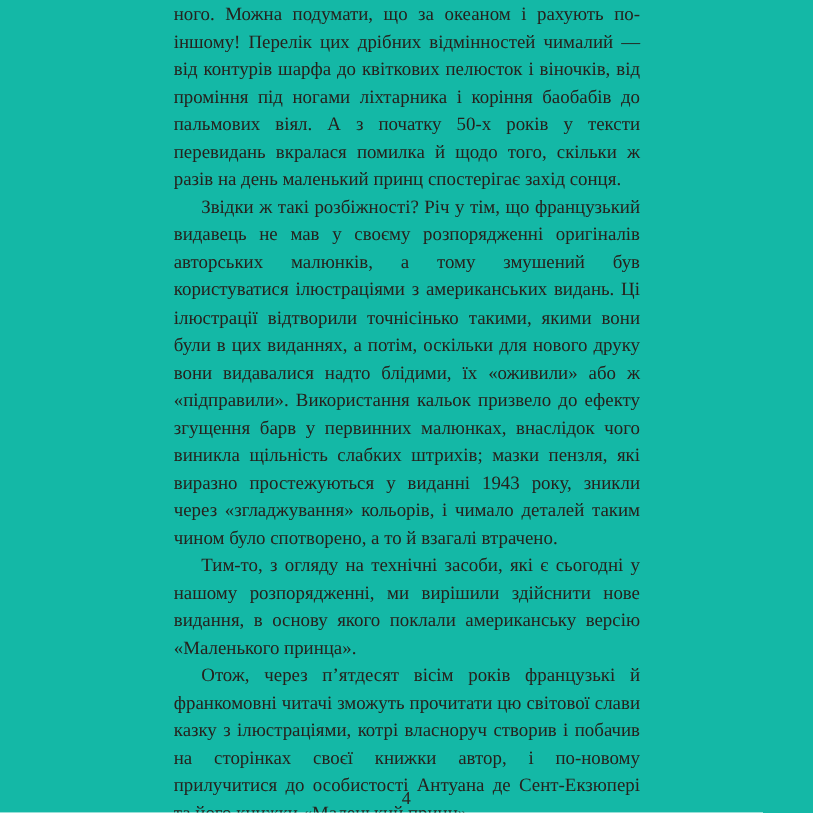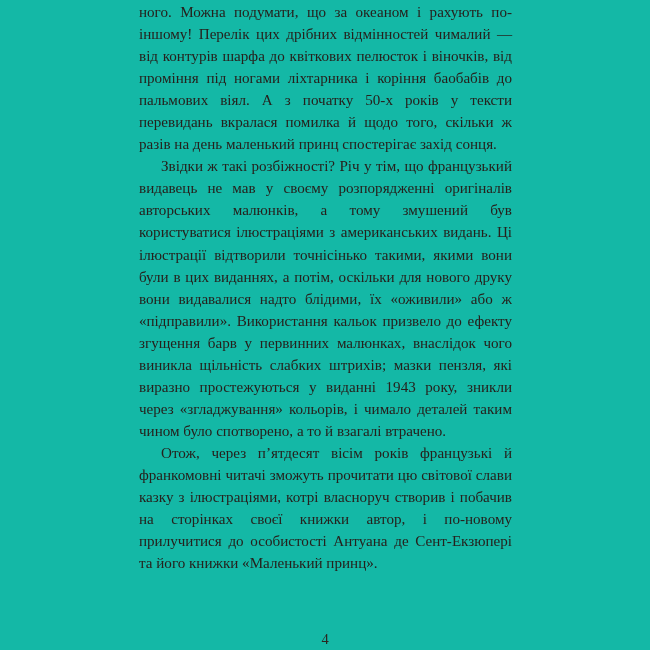--- a/index.html
+++ b/index.html
@@ -68,20 +68,21 @@
 <body>
 
 <div class="page">
 
   <div class="text-column">
 
     <p class="para cont">ного. Можна подумати, що за океаном і рахують по-іншому! Перелік цих дрібних відмінностей чималий — від контурів шарфа до квіткових пелюсток і віночків, від проміння під ногами ліхтарника і коріння баобабів до пальмових віял. А з початку 50-х років у тексти перевидань вкралася помилка й щодо того, скільки ж разів на день маленький принц спостерігає захід сонця.</p>
 
     <p class="para">Звідки ж такі розбіжності? Річ у тім, що французький видавець не мав у своєму розпорядженні оригіналів авторських малюнків, а тому змушений був користуватися ілюстраціями з американських видань. Ці ілюстрації відтворили точнісінько такими, якими вони були в цих виданнях, а потім, оскільки для нового друку вони видавалися надто блідими, їх «оживили» або ж «підправили». Використання кальок призвело до ефекту згущення барв у первинних малюнках, внаслідок чого виникла щільність слабких штрихів; мазки пензля, які виразно простежуються у виданні 1943 року, зникли через «згладжування» кольорів, і чимало деталей таким чином було спотворено, а то й взагалі втрачено.</p>
 
+    <p class="para">Тим-то, з огляду на технічні засоби, які є сьогодні у нашому розпорядженні, ми вирішили здійснити нове видання, в основу якого поклали американську версію «Маленького принца».</p>
 
     <p class="para">Отож, через п’ятдесят вісім років французькі й франкомовні читачі зможуть прочитати цю світової слави казку з ілюстраціями, котрі власноруч створив і побачив на сторінках своєї книжки автор, і по-новому прилучитися до особистості Антуана де Сент-Екзюпері та його книжки «Маленький принц».</p>
 
   </div>
 
   <div class="folio">4</div>
 
 </div>
 
 </body></html>

